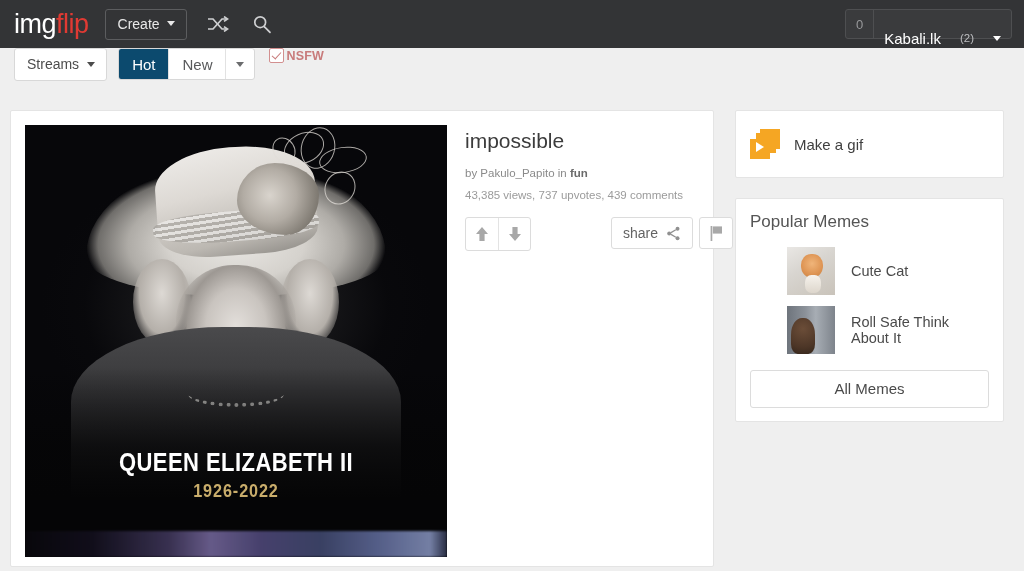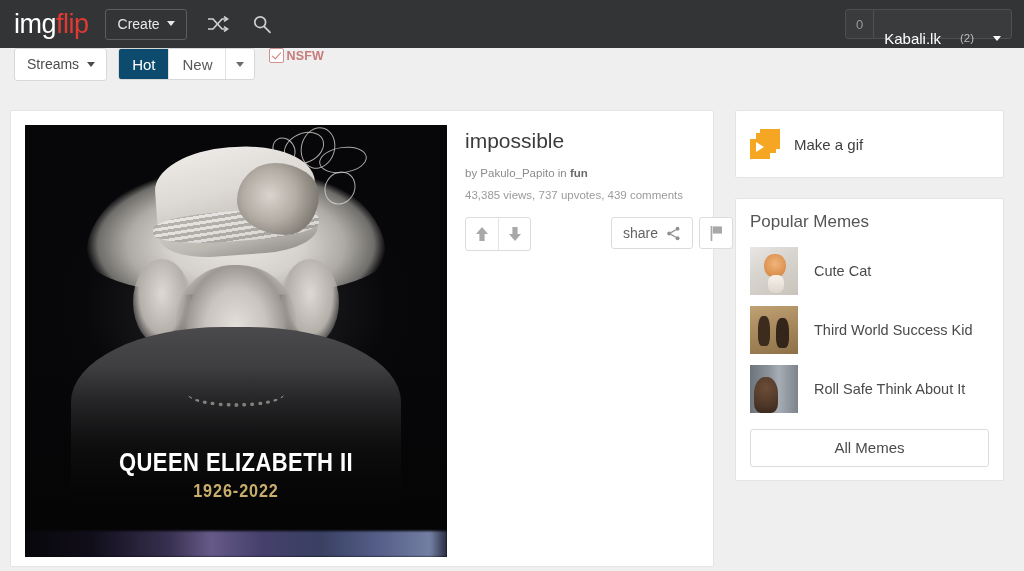--- a/index.html
+++ b/index.html
@@ -358,20 +358,21 @@
   .pie {
     width: 28px; height: 28px; border-radius: 50%;
     background: conic-gradient(from 0deg, #3b2fd4 0deg 32deg, #f07c0a 32deg 360deg);
   }
 
   .side-title { font-size: 17px; color: #555; margin-bottom: 10px; }
   .meme-row {
     display: flex; align-items: center; gap: 16px;
     padding: 5px 0 6px 0;
     cursor: pointer;
+    margin-left: 37px;
   }
   .thumb { width: 48px; height: 48px; flex: none; background: #ccc; overflow: hidden; position: relative; }
   .thumb-cat { background: linear-gradient(150deg,#e9e7e4 0%,#d8d5d0 40%,#c9c3ba 100%); }
   .thumb-cat::before {
     content:""; position:absolute; left:14px; top:7px; width:22px; height:24px;
     background: radial-gradient(circle at 50% 40%, #f0b57a 0%, #dd9352 60%, #c07f45 100%);
     border-radius: 46% 46% 50% 50%;
   }
   .thumb-cat::after {
     content:""; position:absolute; left:18px; top:28px; width:16px; height:18px;
@@ -563,24 +564,20 @@
     </div>
 
     <div class="side-card">
       <div class="side-title">Popular Memes</div>
 
       <div class="meme-row">
         <div class="thumb thumb-cat"></div>
         <div class="meme-name">Cute Cat</div>
       </div>
 
-      <div class="meme-row">
-        <div class="thumb thumb-kid"></div>
-        <div class="meme-name">Third World Success Kid</div>
-      </div>
 
       <div class="meme-row">
         <div class="thumb thumb-roll"></div>
         <div class="meme-name">Roll Safe Think About It</div>
       </div>
 
       <button class="all-memes-btn">All Memes</button>
     </div>
   </div>
 </div>

